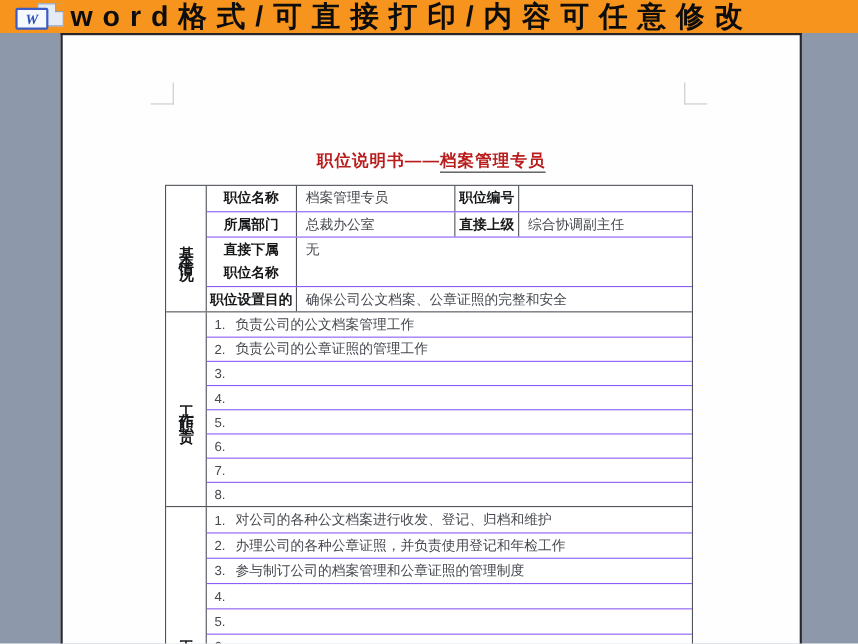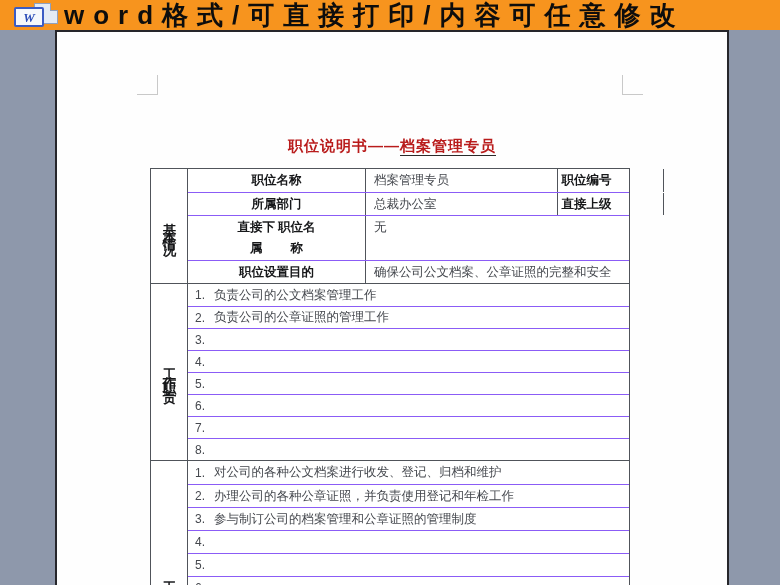--- a/index.html
+++ b/index.html
@@ -44,30 +44,30 @@
   .sec + .sec { border-top:1px solid #50545a; }
   .sec-label { width:37px; flex:0 0 auto; border-right:1px solid #50545a;
                display:flex; align-items:center; justify-content:center;
                writing-mode:vertical-lr; text-orientation:upright;
                font-weight:bold; color:#17181a; font-size:13.5px; letter-spacing:7px; }
   .sec-label.bottom { justify-content:flex-end; padding-bottom:14px; }
   .sec-body { flex:1 1 auto; min-width:0; }
 
   .r { display:flex; }
   .r + .r { border-top:1px solid #8b5cf6; }
-  .c { display:flex; align-items:center; overflow:hidden;margin-left:48px; }
+  .c { display:flex; align-items:center; overflow:hidden; }
   .c + .c { border-left:1px solid #50545a; }
   .k { font-weight:bold; color:#17181a; justify-content:center; text-align:center; }
   .v { padding-left:8px; color:#45484e; }
   .w-k  { width:81px;  flex:0 0 auto; }
   .w-v1 { width:144px; flex:0 0 auto; }
   .w-k2 { width:58px;  flex:0 0 auto; }
   .fill { flex:1 1 auto; }
   .h23 { height:23px; } .h45 { height:45px; }
-  .k2line { flex-direction:row; justify-content:center; line-height:21px; }
+  .k2line { flex-direction:column; justify-content:center; line-height:21px; }
   .vtop { align-items:flex-start; padding-top:3px; }
 
   .num-row { height:23px; display:flex; align-items:center; }
   .num-row.short { height:22px; }
   .num-row .num { width:26px; flex:0 0 auto; padding-left:7px; color:#45484e; font-size:12px; }
   .num-row .txt { color:#45484e; white-space:nowrap; overflow:hidden; }
 </style>
 </head>
 <body>
 

